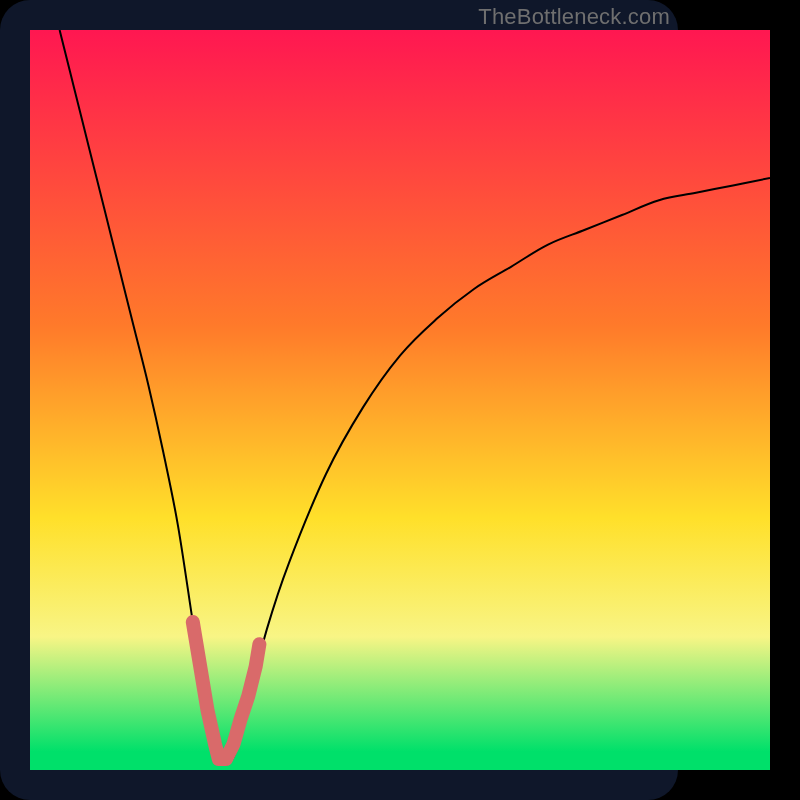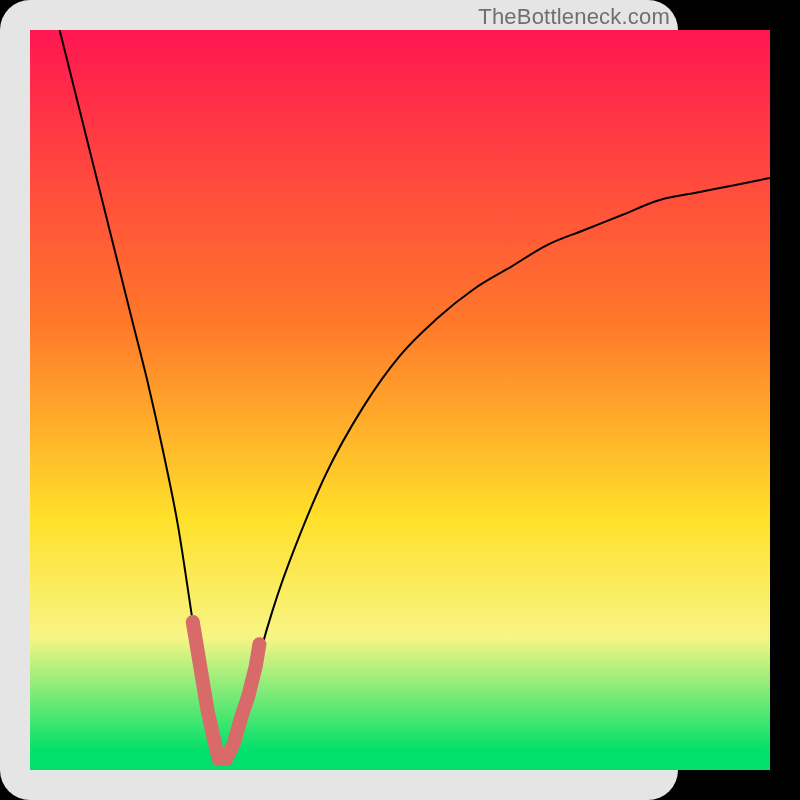--- a/index.html
+++ b/index.html
@@ -9,21 +9,21 @@
     height: 800px;
     overflow: hidden;
     background: #000;
     font-family: Arial, Helvetica, sans-serif;
   }
   .frame {
     position: absolute;
     top: 0; left: 0;
     width: 678px;
     height: 800px;
-    background: #e5e5e5;
+    background: #0f172a;
     border-radius: 30px;
   }
   .plot {
     position: absolute;
     top: 30px;
     left: 30px;
     width: 740px;
     height: 740px;
     overflow: hidden;
   }

